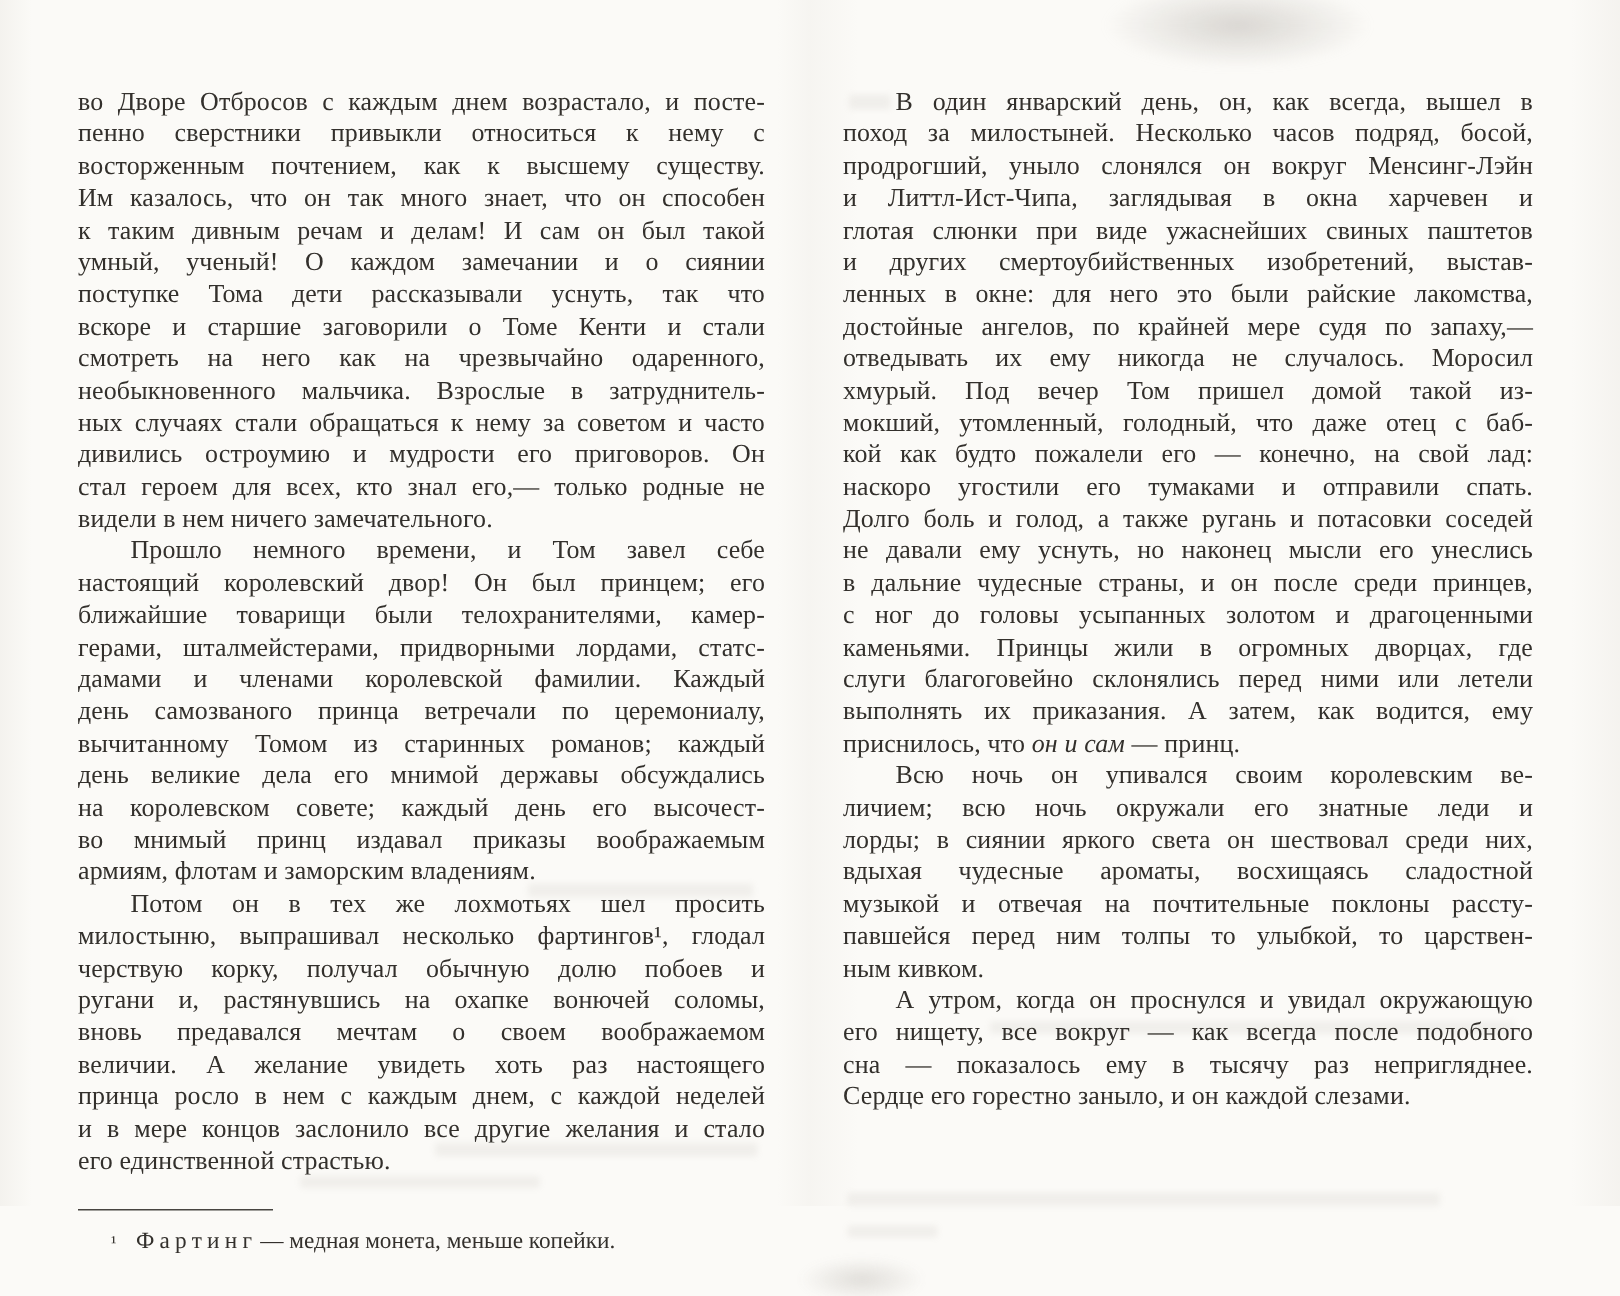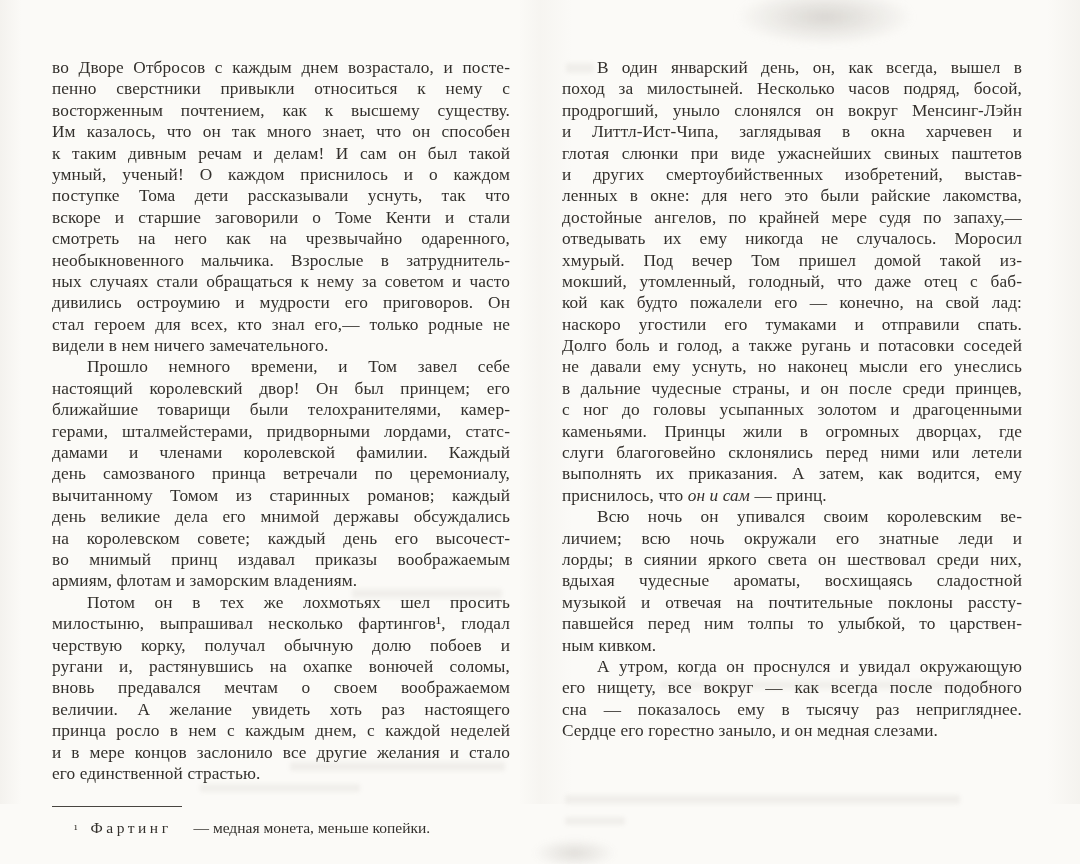--- a/index.html
+++ b/index.html
@@ -33,21 +33,21 @@
   .fn-rule {
     position: absolute; left: 52px; top: 806px; width: 130px;
     border-top: 1.5px solid #474440;
   }
   .footnote {
     position: absolute; left: 52px; top: 818px; width: 458px;
     font-size: 15.5px; line-height: 20px;
   }
   .fn-marker { margin-left: 22px; font-size: 12px; }
   .fn-term { letter-spacing: 3.5px; margin-left: 13px; }
-  .fn-rest { margin-left: 22px; }
+  .fn-rest { margin-left: 2px; }
 
   .ghost {
     position: absolute; background: #a49e95; opacity: 0.12;
     filter: blur(2px); border-radius: 2px; pointer-events: none;
   }
   .smudge {
     position: absolute; pointer-events: none;
     background: radial-gradient(ellipse at center, rgba(190,186,180,0.55), rgba(190,186,180,0) 70%);
     filter: blur(3px);
   }
@@ -67,21 +67,21 @@
   <div class="ghost" style="left:565px; top:795px; width:395px; height:9px;"></div>
   <div class="ghost" style="left:565px; top:817px; width:60px; height:8px;"></div>
 
   <div>
     <div class="text-block left" id="leftText">
         <div class="line"><span>во Дворе Отбросов с каждым днем возрастало, и посте-</span></div>
         <div class="line"><span>пенно сверстники привыкли относиться к нему с</span></div>
         <div class="line"><span>восторженным почтением, как к высшему существу.</span></div>
         <div class="line"><span>Им казалось, что он так много знает, что он способен</span></div>
         <div class="line"><span>к таким дивным речам и делам! И сам он был такой</span></div>
-        <div class="line"><span>умный, ученый! О каждом приснилось и о каждом</span></div>
+        <div class="line"><span>умный, ученый! О каждом замечании и о сиянии</span></div>
         <div class="line"><span>поступке Тома дети рассказывали уснуть, так что</span></div>
         <div class="line"><span>вскоре и старшие заговорили о Томе Кенти и стали</span></div>
         <div class="line"><span>смотреть на него как на чрезвычайно одаренного,</span></div>
         <div class="line"><span>необыкновенного мальчика. Взрослые в затруднитель-</span></div>
         <div class="line"><span>ных случаях стали обращаться к нему за советом и часто</span></div>
         <div class="line"><span>дивились остроумию и мудрости его приговоров. Он</span></div>
         <div class="line"><span>стал героем для всех, кто знал его,— только родные не</span></div>
         <div class="line end"><span>видели в нем ничего замечательного.</span></div>
         <div class="line indent"><span>Прошло немного времени, и Том завел себе</span></div>
         <div class="line"><span>настоящий королевский двор! Он был принцем; его</span></div>
@@ -136,17 +136,17 @@
         <div class="line indent"><span>Всю ночь он упивался своим королевским ве-</span></div>
         <div class="line"><span>личием; всю ночь окружали его знатные леди и</span></div>
         <div class="line"><span>лорды; в сиянии яркого света он шествовал среди них,</span></div>
         <div class="line"><span>вдыхая чудесные ароматы, восхищаясь сладостной</span></div>
         <div class="line"><span>музыкой и отвечая на почтительные поклоны рассту-</span></div>
         <div class="line"><span>павшейся перед ним толпы то улыбкой, то царствен-</span></div>
         <div class="line end"><span>ным кивком.</span></div>
         <div class="line indent"><span>А утром, когда он проснулся и увидал окружающую</span></div>
         <div class="line"><span>его нищету, все вокруг — как всегда после подобного</span></div>
         <div class="line"><span>сна — показалось ему в тысячу раз непригляднее.</span></div>
-        <div class="line end"><span>Сердце его горестно заныло, и он медная слезами.</span></div>
+        <div class="line end"><span>Сердце его горестно заныло, и он каждой слезами.</span></div>
       </div>
   </div>
 
 </div>
 
 </body></html>

